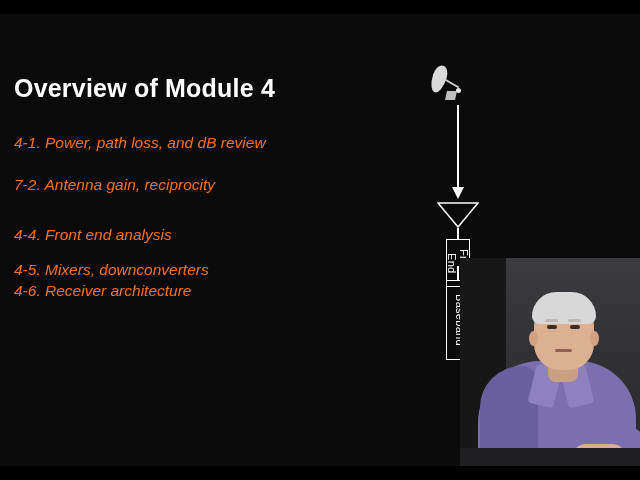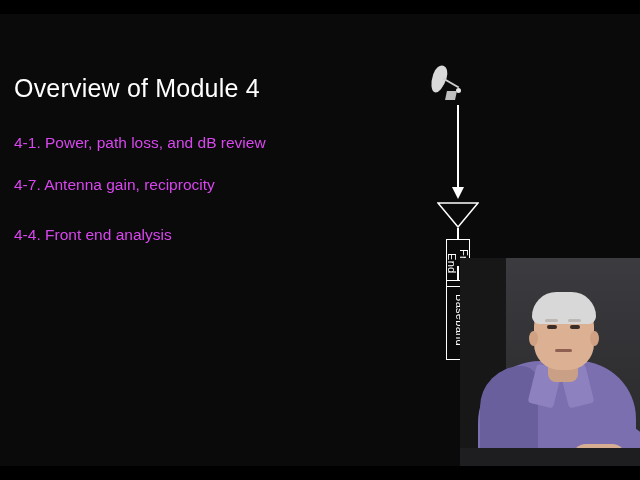--- a/index.html
+++ b/index.html
@@ -39,33 +39,34 @@
     height: 452px;
     background: #0a0a0a;
     color: #ffffff;
   }
 
   #slide-title {
     position: absolute;
     left: 14px;
     top: 60px;
     font-size: 25px;
-    font-weight: 400;
+    font-weight: 700;
     letter-spacing: 0.2px;
     color: #ffffff;
     white-space: nowrap;
   }
 
   .bullet-group {
     position: absolute;
     left: 14px;
     font-size: 15.5px;
     line-height: 21px;
-    color: #d946ef;
+    color: #f97316;
     white-space: nowrap;
+    font-style: italic;
   }
   #group-0 { top: 118px; }
   #group-1 { top: 160px; }
   #group-2 { top: 210px; text-align: center; }
   #group-3 { top: 245px; }
 
   
   #diagram {
     position: absolute;
     left: 410px;
@@ -371,27 +372,31 @@
 
   <div id="slide">
 
     <div id="slide-title">Overview of Module 4</div>
 
     <div class="bullet-group" id="group-0">
       <div>4-1. Power, path loss, and dB review</div>
     </div>
 
     <div class="bullet-group" id="group-1">
-      <div>4-7. Antenna gain, reciprocity</div>
+      <div>7-2. Antenna gain, reciprocity</div>
     </div>
 
     <div class="bullet-group" id="group-2">
       <div>4-4. Front end analysis</div>
     </div>
 
+    <div class="bullet-group" id="group-3">
+      <div>4-5. Mixers, downconverters</div>
+      <div>4-6. Receiver architecture</div>
+    </div>
 
     <div id="diagram">
 
       <div class="dish">
         <div class="bowl"></div>
         <div class="arm"></div>
         <div class="feed"></div>
         <div class="mount"></div>
       </div>
 

